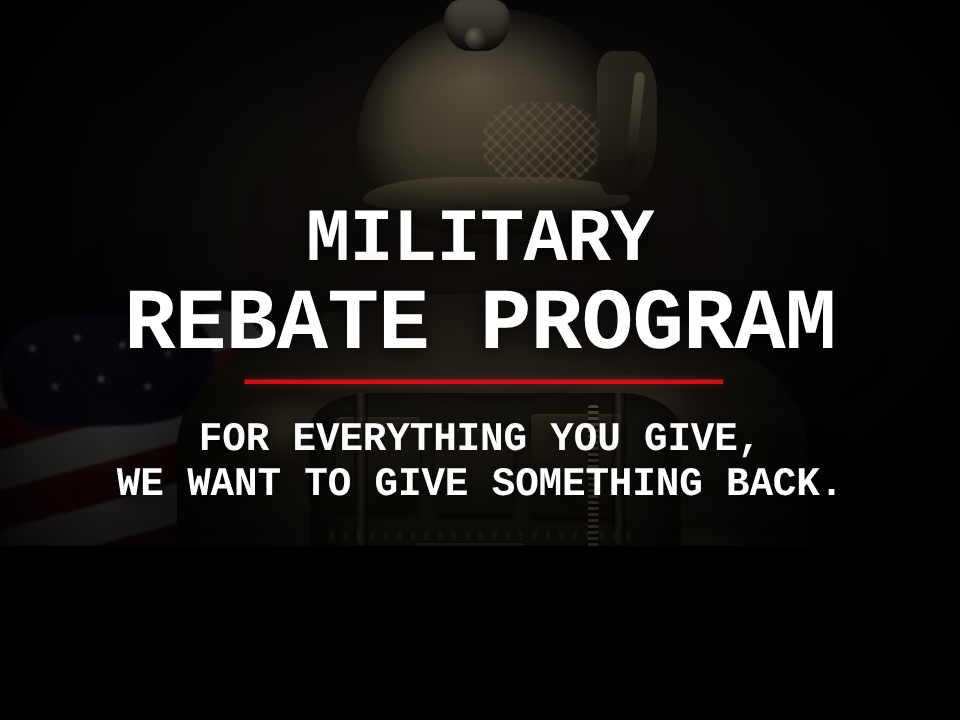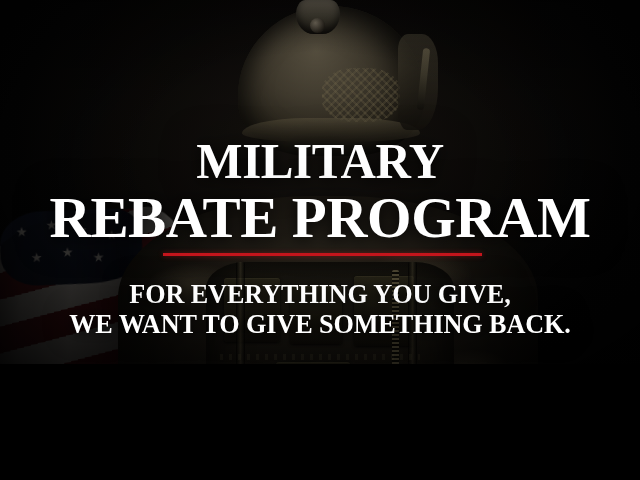--- a/index.html
+++ b/index.html
@@ -6,21 +6,21 @@
     margin: 0;
     padding: 0;
     background: #000;
   }
   #stage {
     position: relative;
     width: 640px;
     height: 364px;
     overflow: hidden;
     background: #737373;
-    font-family: Liberation Serif, serif;
+    font-family: Liberation Mono, monospace;
     user-select: none;
   }
 
   
   #photo {
     position: absolute;
     inset: 0;
     overflow: hidden;
   }
 

